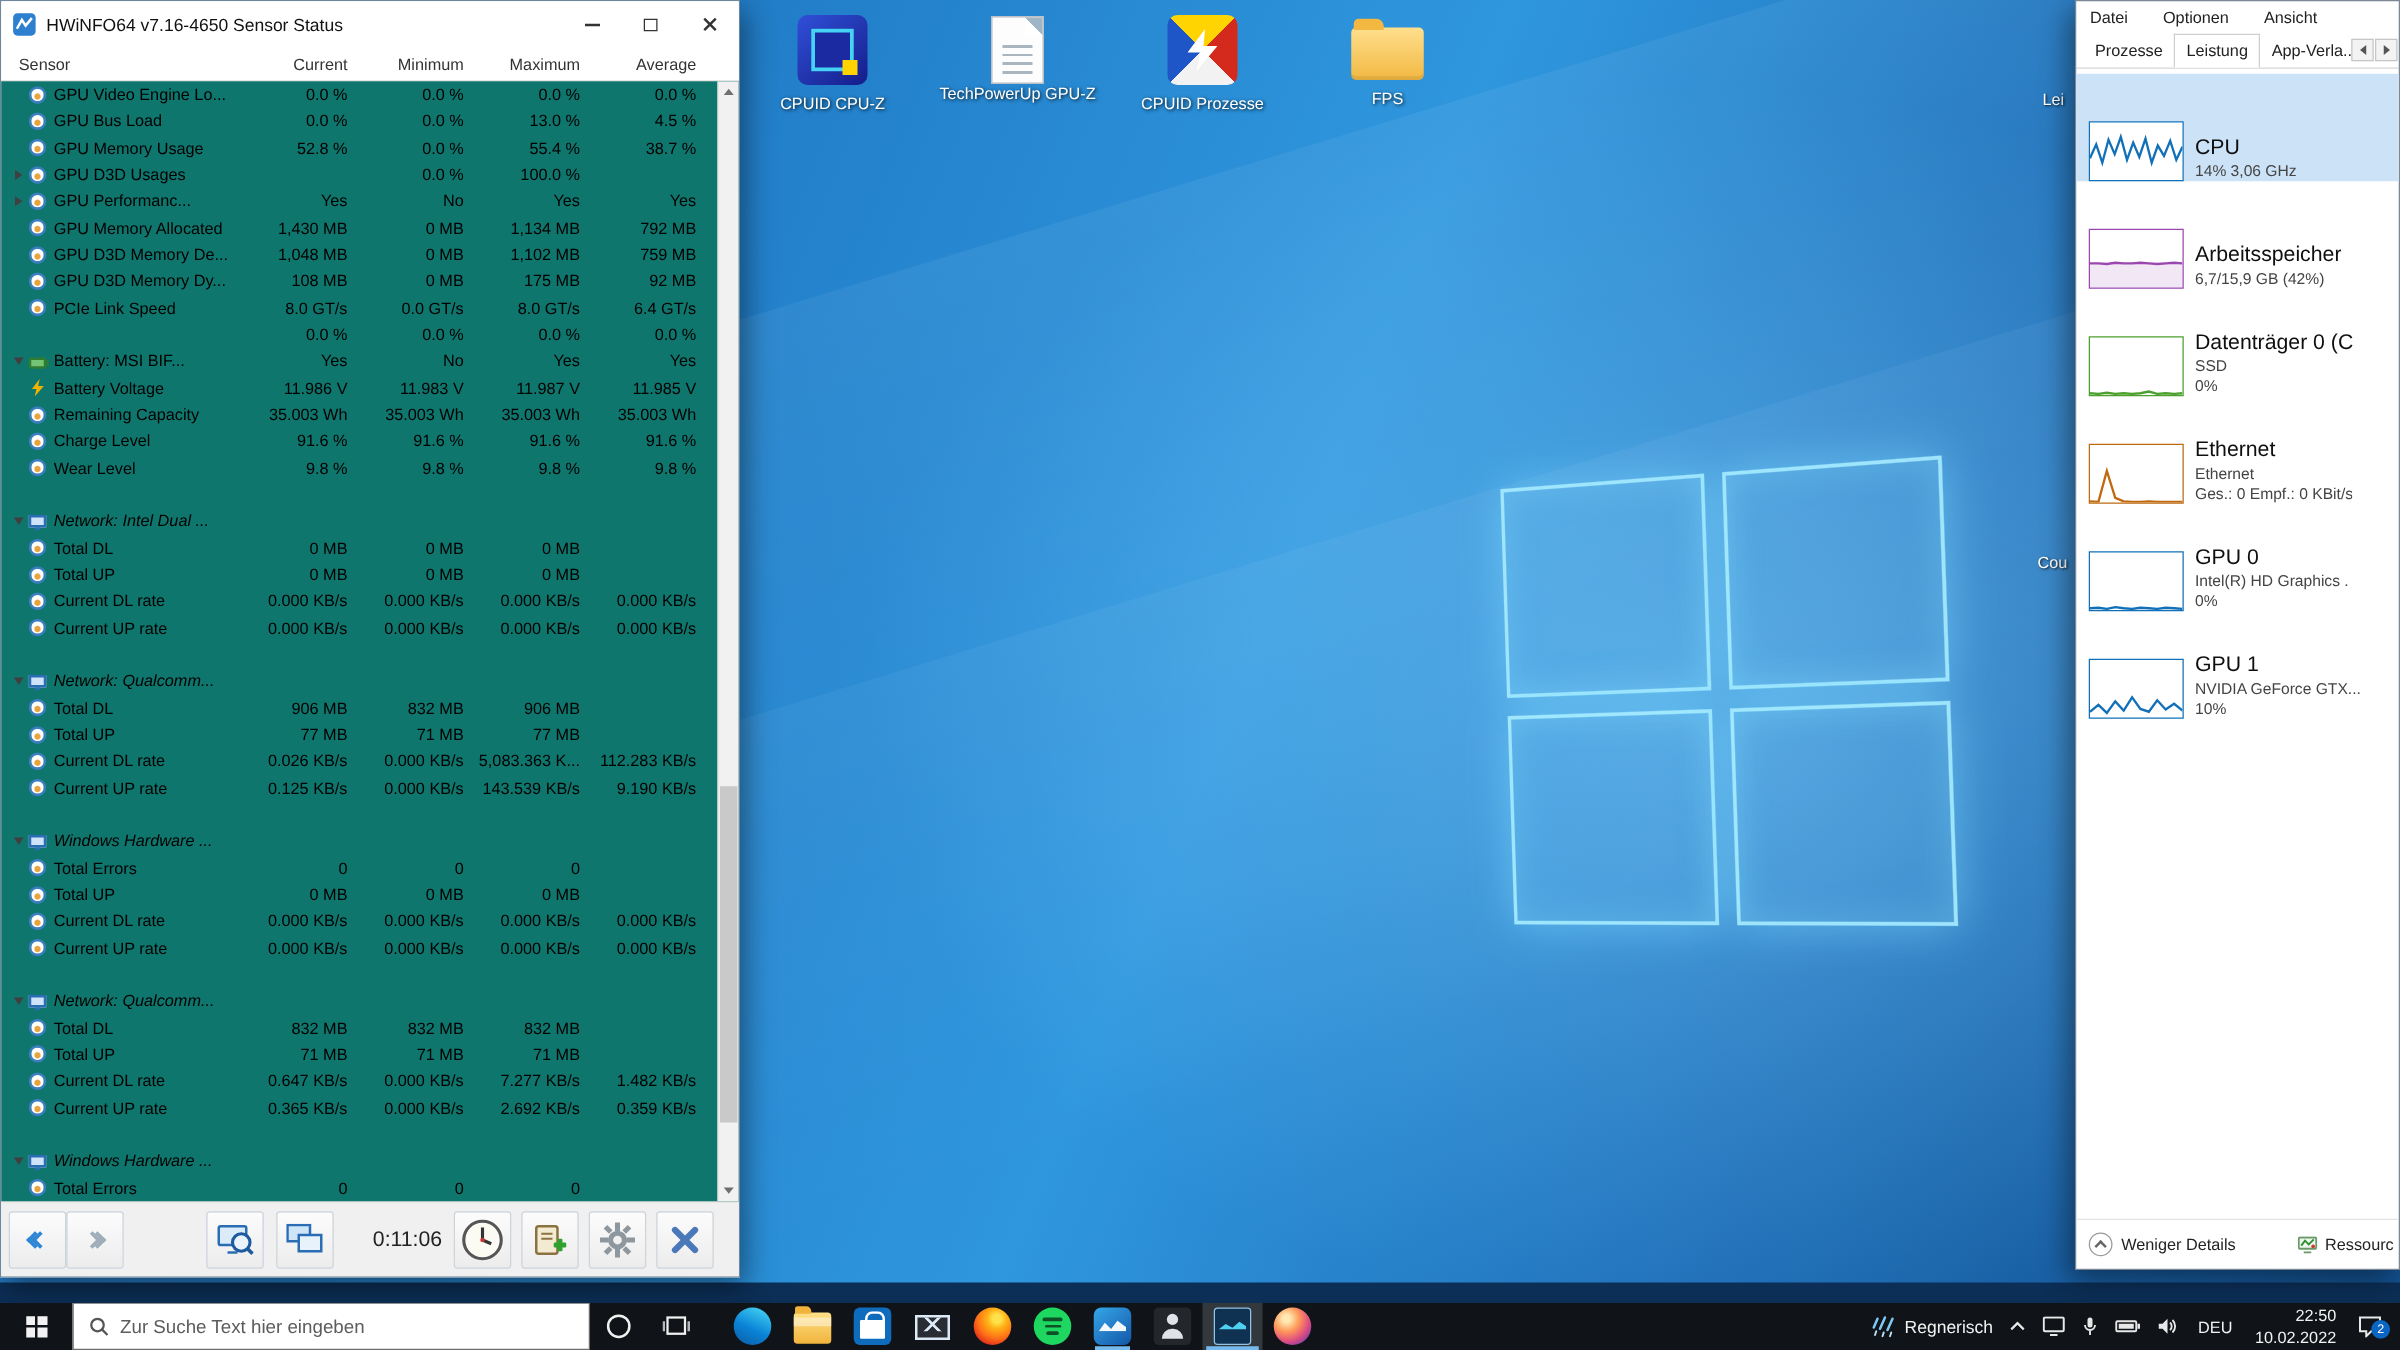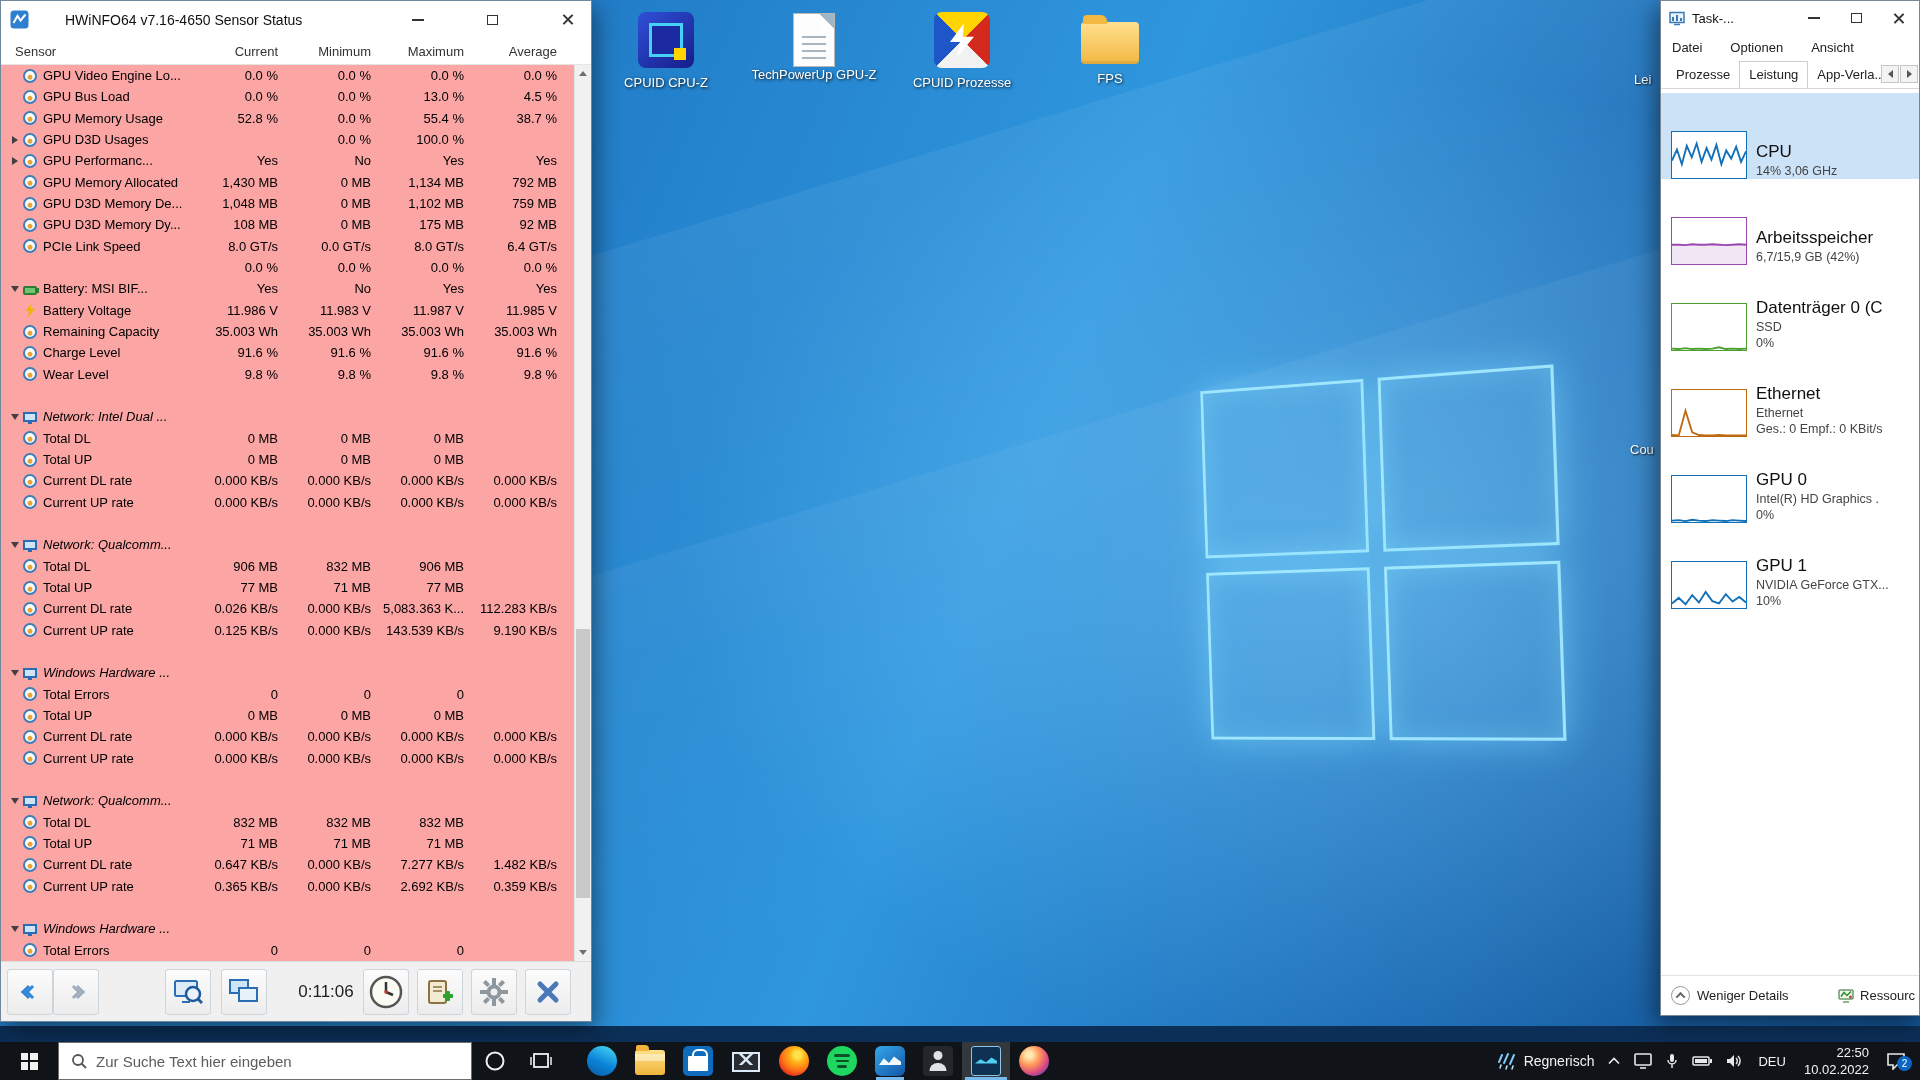--- a/index.html
+++ b/index.html
@@ -41,35 +41,35 @@
   .gfx-folder { width:58px; height:42px; margin-top:10px; background:linear-gradient(#ffdf8e,#f2b842);
     border-radius:4px; position:relative; box-shadow:inset 0 -3px 0 rgba(0,0,0,.08); }
   .gfx-folder::before { content:""; position:absolute; top:-7px; left:2px; width:24px; height:9px;
     background:#f2b842; border-radius:4px 6px 0 0; }
   .frag { position:absolute; color:#fff; font-size:13px; text-shadow:1px 1px 2px rgba(0,0,0,.85); z-index:5; }
 
   
   #hwinfo { position:absolute; left:0; top:0; width:592px; height:1022px; z-index:10;
     background:#fff; border:1px solid #70889e; box-shadow:4px 8px 22px rgba(0,0,0,.45);
     display:flex; flex-direction:column; }
-  .hw-title { flex:0 0 37px; display:flex; align-items:center; padding-left:9px; background:#fff;gap:28px; }
+  .hw-title { flex:0 0 37px; display:flex; align-items:center; padding-left:9px; background:#fff; }
   .hw-title-txt { flex:1; font-size:14px; color:#111; margin-left:8px; white-space:nowrap; overflow:hidden; }
   .cap { width:47px; height:100%; display:flex; align-items:center; justify-content:center; }
   .glyph-min { width:12px; height:2px; background:#333; }
   .glyph-max { width:11px; height:10px; border:1.5px solid #333; }
   .glyph-x { position:relative; width:13px; height:13px; }
   .glyph-x::before,.glyph-x::after { content:""; position:absolute; left:6px; top:0; width:2px; height:13px; background:#333; }
   .glyph-x::before{transform:rotate(45deg);} .glyph-x::after{transform:rotate(-45deg);}
 
   .hw-cols { flex:0 0 27px; display:flex; align-items:center; font-size:13px; color:#333;
     border-bottom:1px solid #e4e4e4; padding-right:18px; background:#fff; }
   .hc-sensor { width:190px; padding-left:14px; }
   .hc-val { width:93px; text-align:right; padding-right:6px; }
 
-  .hw-body { flex:1; position:relative; overflow:hidden; background:#fca5a5; }
+  .hw-body { flex:1; position:relative; overflow:hidden; background:#0f766e; }
   #sensor-body { position:absolute; inset:0 18px 0 0; }
   .srow { height:21.33px; display:flex; align-items:center; font-size:13px; color:#000; }
   .exp { width:16px; margin-left:6px; flex:0 0 16px; display:flex; align-items:center; justify-content:center; }
   .exp.right::after { content:""; border-left:6px solid #404040; border-top:4px solid transparent; border-bottom:4px solid transparent; }
   .exp.down::after { content:""; border-top:6px solid #404040; border-left:4px solid transparent; border-right:4px solid transparent; }
   .sico { width:14px; height:14px; margin-right:6px; flex:0 0 14px; position:relative; }
   .ico-gauge { border-radius:50%; border:2px solid #3a7ebf; background:radial-gradient(circle at 50% 62%, #e8a33d 0 2px, #fff 3px); }
   .ico-none { visibility:hidden; }
   .ico-battery { height:9px; margin-top:3px; border:2px solid #2e7d32; border-radius:2px; background:#74c476; }
   .ico-battery::after { content:""; position:absolute; right:-4px; top:0; width:2px; height:5px; background:#2e7d32; }
@@ -647,39 +647,20 @@
           <g stroke="#4b78b8" stroke-width="5" stroke-linecap="round">
             <line x1="5" y1="5" x2="21" y2="21"></line>
             <line x1="21" y1="5" x2="5" y2="21"></line>
           </g>
         </svg>
     </div>
   </div>
 </div>
 
 <div id="taskman">
-  <div class="tm-title">
-    <svg width="16" height="16" viewBox="0 0 16 16">
-        <rect x="1" y="2.5" width="14" height="10" fill="#eaf3fb" stroke="#3c78b4" stroke-width="1.5"></rect>
-        <rect x="3" y="7" width="2" height="4" fill="#3c78b4"></rect>
-        <rect x="7" y="5" width="2" height="6" fill="#3c78b4"></rect>
-        <rect x="11" y="8" width="2" height="3" fill="#3c78b4"></rect>
-        <line x1="5" y1="14.5" x2="11" y2="14.5" stroke="#3c78b4" stroke-width="1.5"></line>
-      </svg>
-    <span class="tm-title-txt">Task-...</span>
-    <div class="tm-cap">
-        <span class="glyph-min"></span>
-      </div>
-    <div class="tm-cap">
-        <span class="glyph-max"></span>
-      </div>
-    <div class="tm-cap">
-        <span class="glyph-x"></span>
-      </div>
-  </div>
   <div class="tm-menu">
     <span>Datei</span>
     <span>Optionen</span>
     <span>Ansicht</span>
   </div>
   <div class="tm-tabs">
     <span class="tab">Prozesse</span>
     <span class="tab active">Leistung</span>
     <span class="tab">App-Verla...</span>
     <span class="tab-arrows">

